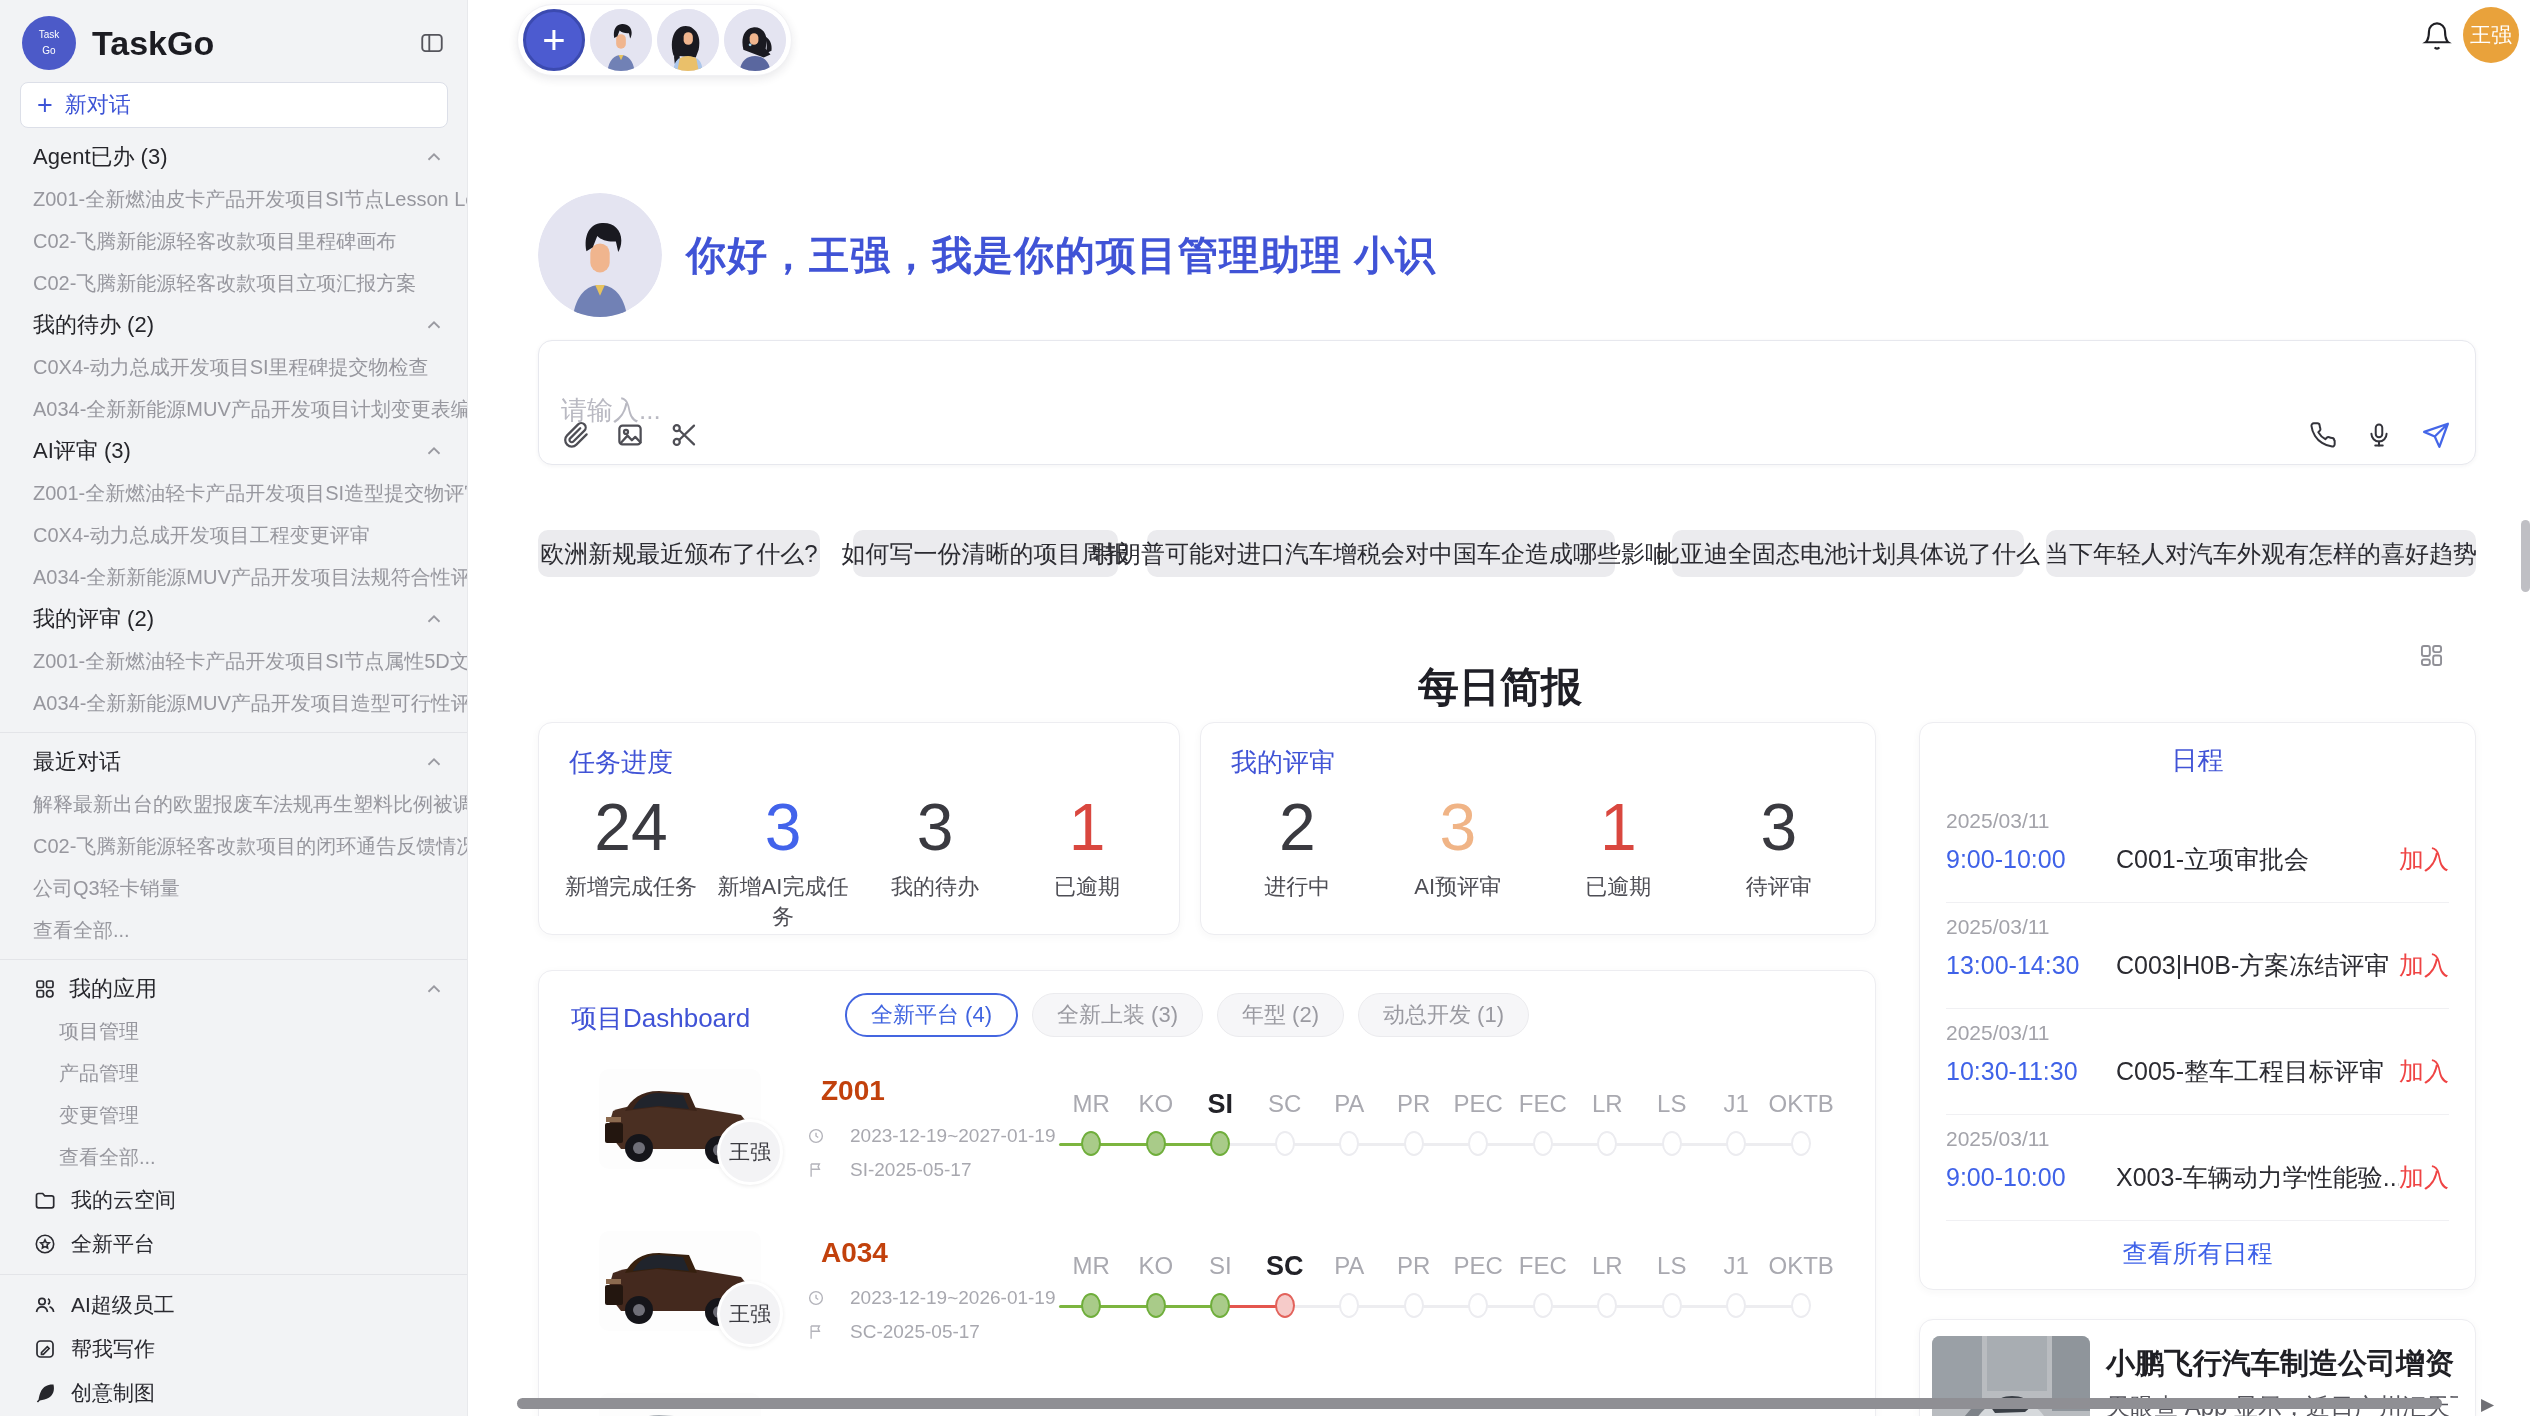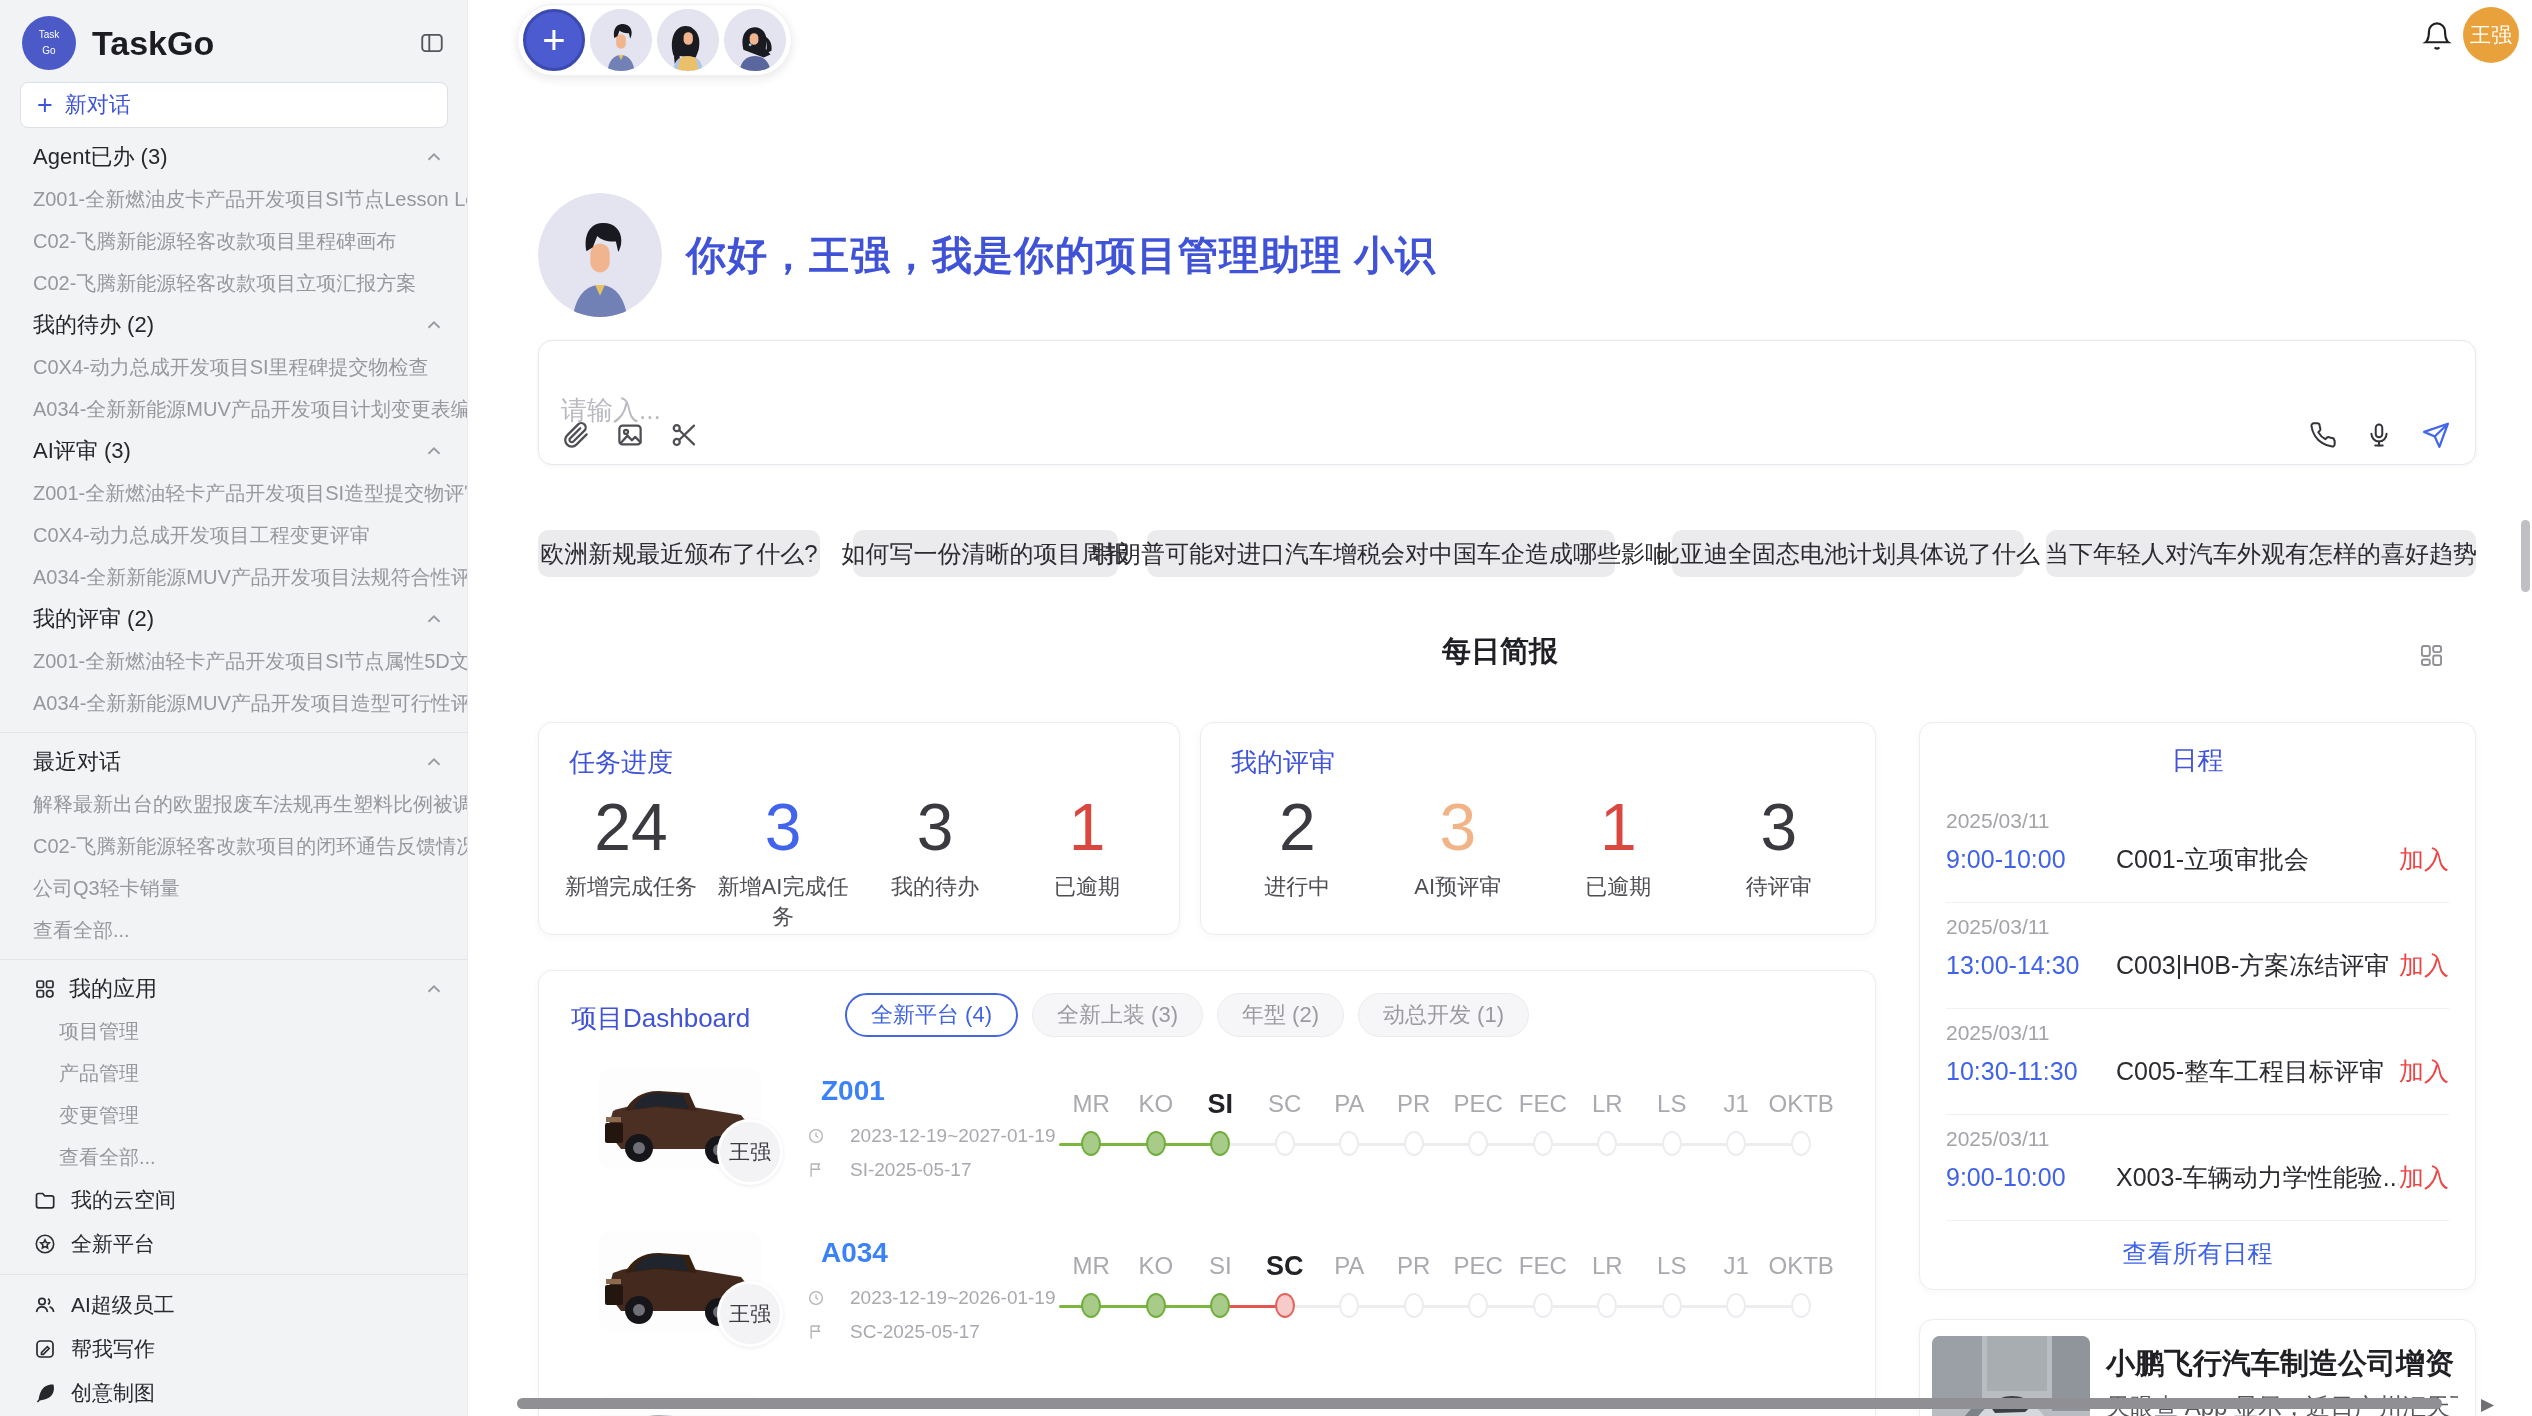--- a/index.html
+++ b/index.html
@@ -46,21 +46,21 @@
 .icbtn{background:none;border:none;cursor:pointer;display:flex;padding:0;}
 
 .chips{position:absolute;left:70px;top:530px;width:1642px;height:47px;}
 .chip{position:absolute;top:0;height:47px;background:#ebebee;border:none;border-radius:10px;color:#2b2b31;font-size:24px;display:flex;align-items:center;justify-content:center;cursor:pointer;white-space:nowrap;}
 .chip.c1{left:0;width:282px;}
 .chip.c2{left:315px;width:265px;}
 .chip.c3{left:609px;width:468px;}
 .chip.c4{left:1134px;width:352px;}
 .chip.c5{left:1508px;width:430px;}
 
-.briefing{position:absolute;left:0;top:632px;width:2064px;text-align:center;font-size:29px;font-weight:700;color:#1f1f26;}
+.briefing{position:absolute;left:0;top:660px;width:2064px;text-align:center;font-size:41px;font-weight:700;color:#1f1f26;}
 .brief-ic{position:absolute;left:1950px;top:642px;background:none;border:none;cursor:pointer;}
 
 .card{position:absolute;background:#fff;border:1px solid #ededf1;border-radius:14px;box-shadow:0 2px 8px rgba(40,44,60,.04);}
 .stat-card1{left:70px;top:722px;width:642px;height:213px;}
 .stat-card2{left:732px;top:722px;width:676px;height:213px;}
 .stat-title{position:absolute;left:30px;top:22px;font-size:26px;color:#4053d6;}
 .stat-row{position:absolute;left:16px;right:16px;top:68px;display:flex;}
 .stat{flex:1;text-align:center;}
 .stat .v{font-size:66px;font-weight:500;color:#3a3a40;line-height:1.1;}
 .stat .v.blue{color:#4263eb;}
@@ -74,21 +74,21 @@
 .tabs{position:absolute;left:306px;top:22px;display:flex;gap:14px;}
 .tab{height:44px;border-radius:22px;padding:0 24px;display:flex;align-items:center;font-size:22px;background:#f6f6f8;border:1px solid #ebebee;color:#9a9aa1;cursor:pointer;white-space:nowrap;}
 .tab.active{background:#fff;border:2px solid #4466e0;color:#4064e0;}
 .prow{position:absolute;left:0;width:1338px;height:152px;cursor:pointer;}
 .prow.r1{top:96px;}
 .prow.r2{top:258px;}
 .prow.r3{top:420px;}
 .truck{position:absolute;left:60px;top:2px;width:162px;height:100px;border-radius:10px;overflow:hidden;background:#fff;}
 .truck svg{display:block;width:100%;height:100%;}
 .owner{position:absolute;left:178px;top:52px;width:66px;height:66px;border-radius:50%;background:#f3f3f5;border:3px solid #fff;display:flex;align-items:center;justify-content:center;font-size:21px;color:#3a3a40;box-shadow:0 1px 4px rgba(0,0,0,.08);}
-.pname{position:absolute;left:282px;top:8px;font-size:28px;font-weight:700;color:#3b82f6;}
+.pname{position:absolute;left:282px;top:8px;font-size:28px;font-weight:700;color:#c2410c;}
 .pmeta{position:absolute;left:268px;display:flex;gap:25px;align-items:center;font-size:19px;color:#a8a8af;white-space:nowrap;}
 .pm1{top:58px;}
 .pm2{top:92px;}
 .ms{position:absolute;left:520px;top:0;width:790px;height:152px;}
 .ms .seg{position:absolute;top:76px;height:3px;border-radius:2px;}
 .seg.g{background:#7cb53f;}
 .seg.gr{background:#ededf0;}
 .seg.r{background:#e4564e;}
 .ms-labels{position:absolute;left:0;top:20px;width:774px;display:flex;}
 .ms-labels span{flex:0 0 64.5px;text-align:center;font-size:24px;color:#a9a9b0;line-height:34px;}

